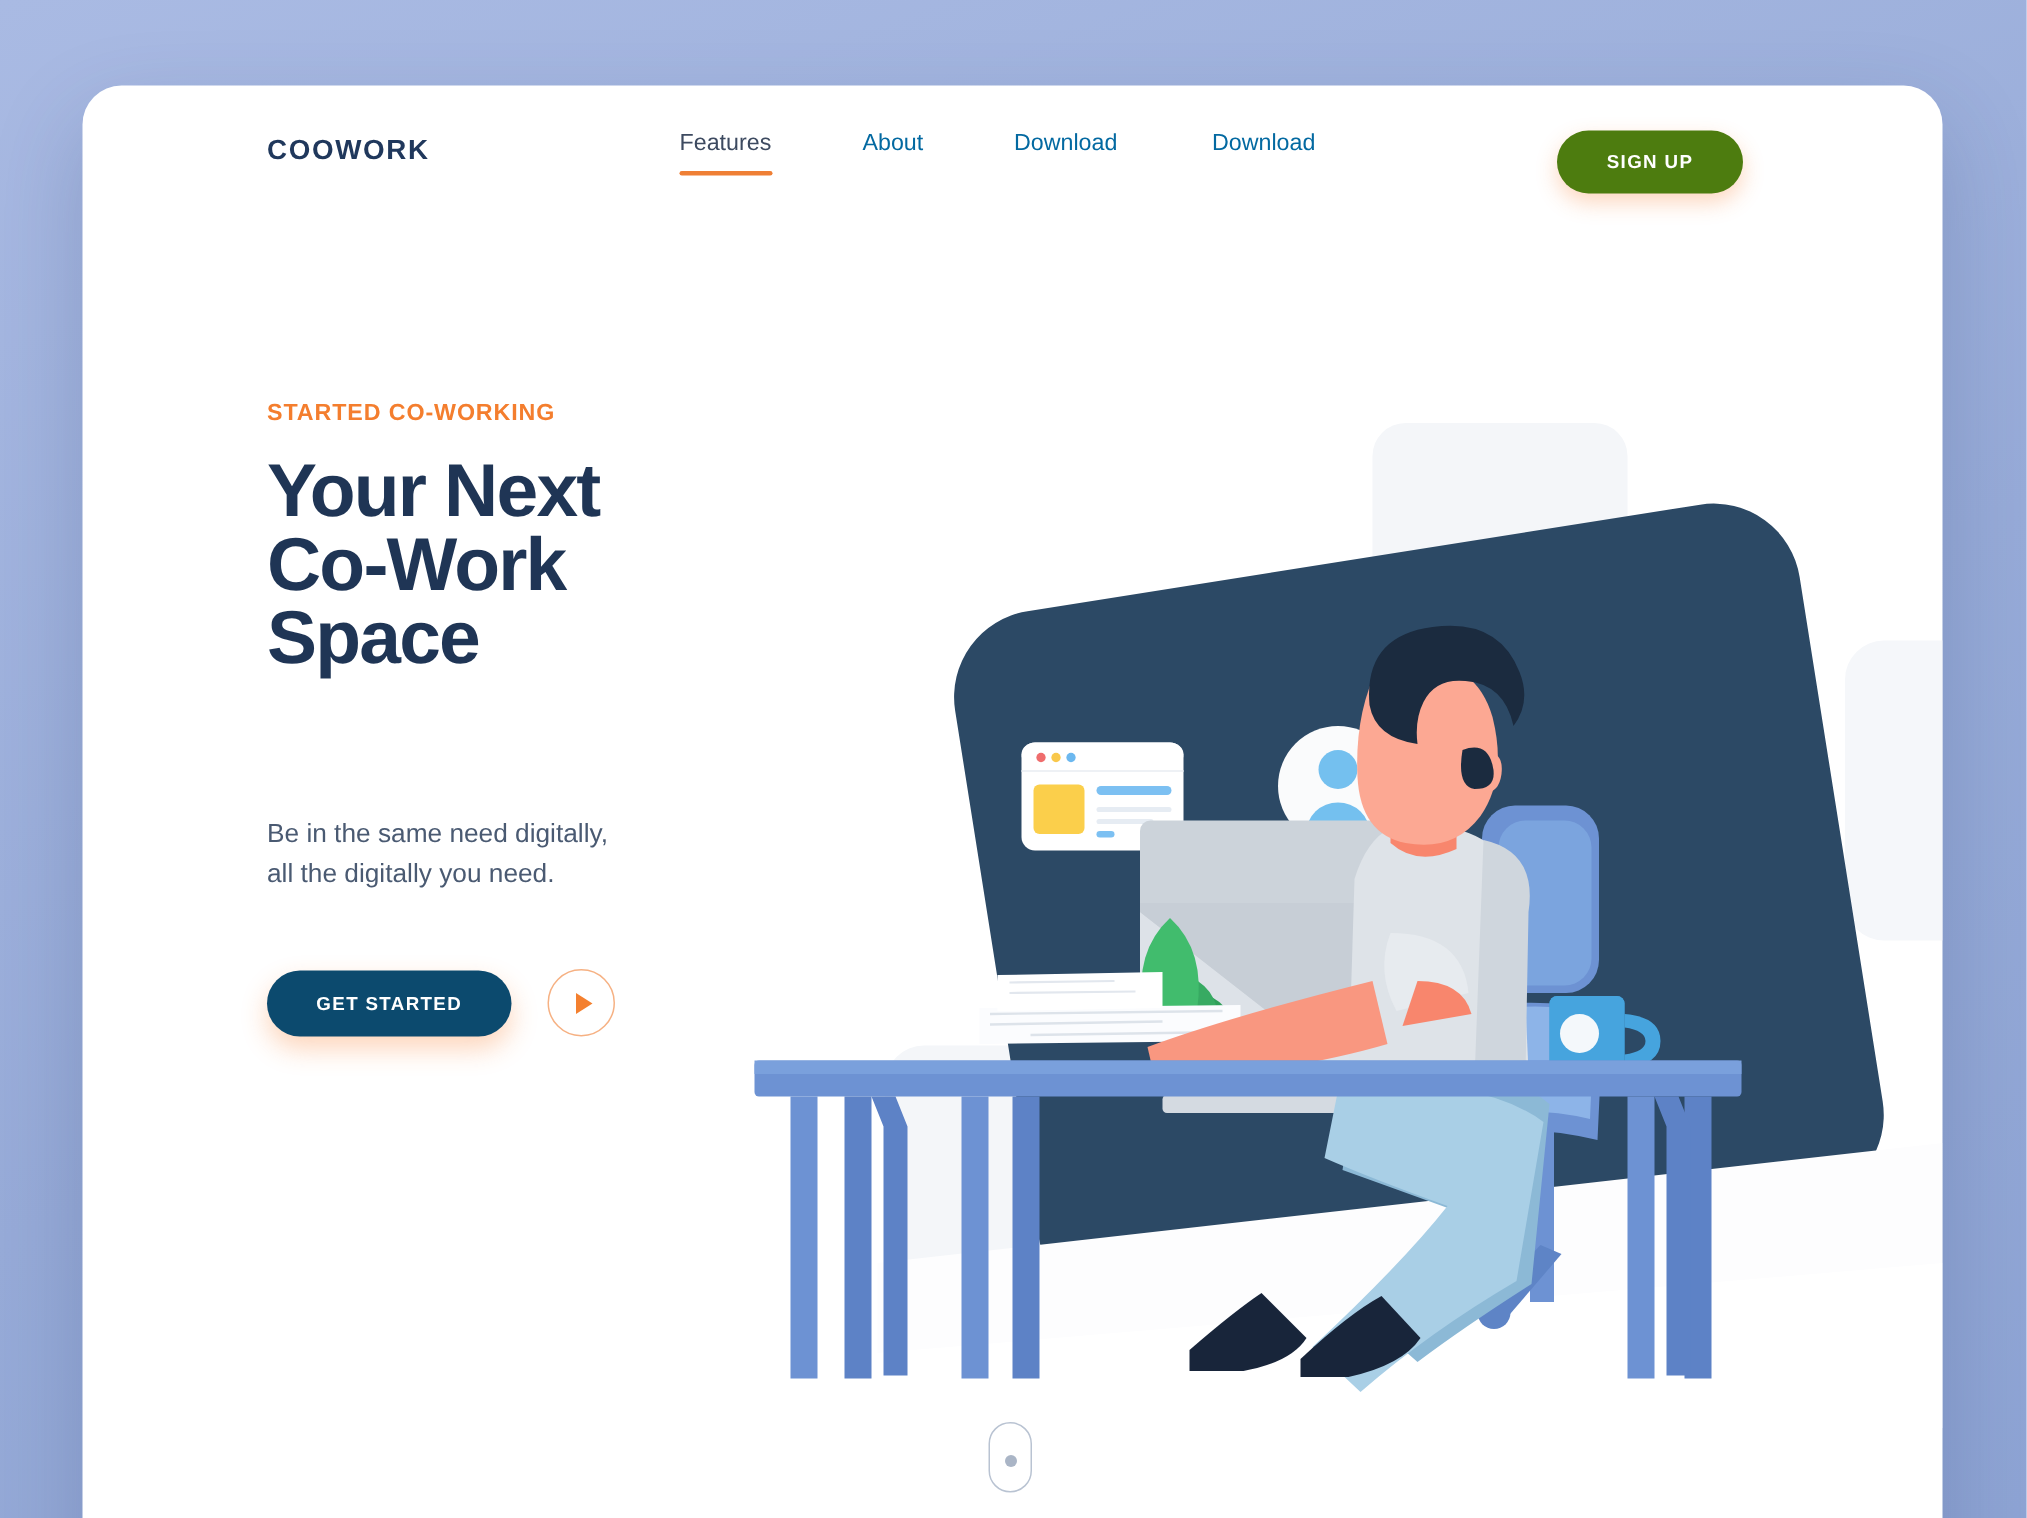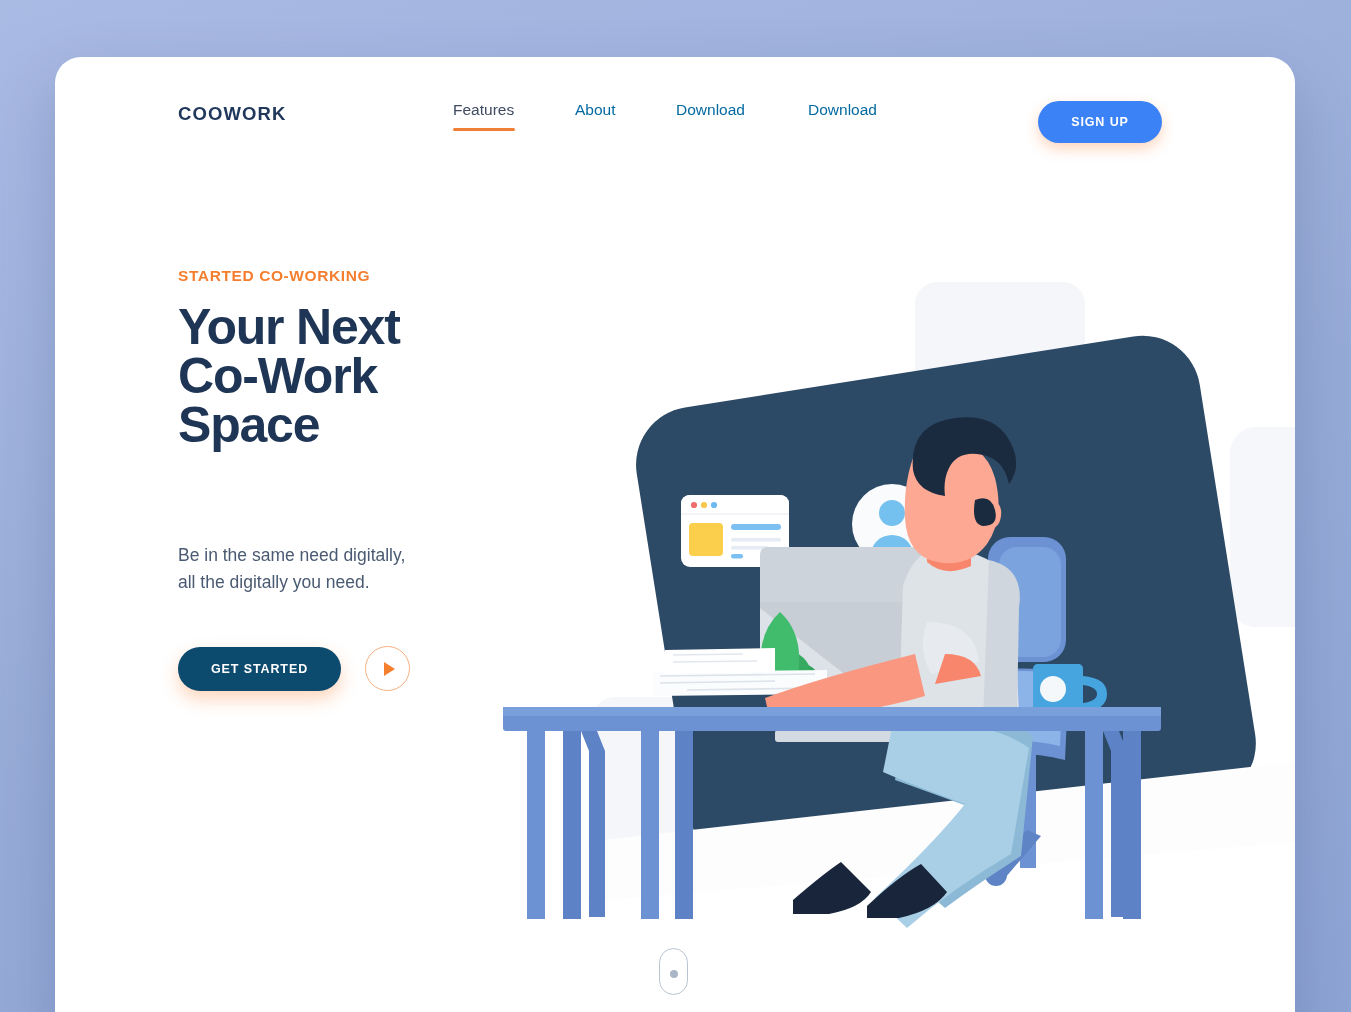--- a/index.html
+++ b/index.html
@@ -20,21 +20,21 @@
     left:55px; top:57px;
     width:1240px; height:1010px;
     background:#ffffff;
     border-radius:26px 26px 0 0;
     box-shadow:0 24px 60px rgba(40,60,110,.22);
     overflow:hidden;
   }
   
   #navbar{
     position:absolute; left:0; top:0; width:100%; height:105px;
-    display:flex; align-items:center;margin-top:14px;
+    display:flex; align-items:center;
   }
   #brand{
     position:absolute; left:123px; top:32px;
     font-size:18.5px; font-weight:bold; letter-spacing:1.1px;
     color:#20385c;
   }
   #nav-links{
     position:absolute; left:398px; top:30px;
     display:flex; align-items:center; gap:0;
   }
@@ -49,21 +49,21 @@
     background:#ef7f35; border-radius:2px;
   }
   #link-features{ margin-right:0; width:62px; }
   #link-about{ margin-left:60px; width:45px; }
   #link-download{ margin-left:56px; width:74px; }
   #link-contact{ margin-left:58px; width:58px; }
 
   #signup-btn{
     position:absolute; right:133px; top:30px;
     width:124px; height:42px; border:none; border-radius:21px;
-    background:#3b82f6;
+    background:#4d7c0f;
     color:#fff; font-size:12.5px; font-weight:bold; letter-spacing:.9px;
     cursor:pointer; font-family:inherit;
     box-shadow:0 6px 14px rgba(250,123,44,.30);
   }
 
   
   #hero-copy{ position:absolute; left:123px; top:210px; width:420px; }
   #eyebrow{
     font-size:15.5px; font-weight:bold; color:#f47e2e;
     letter-spacing:.6px;

